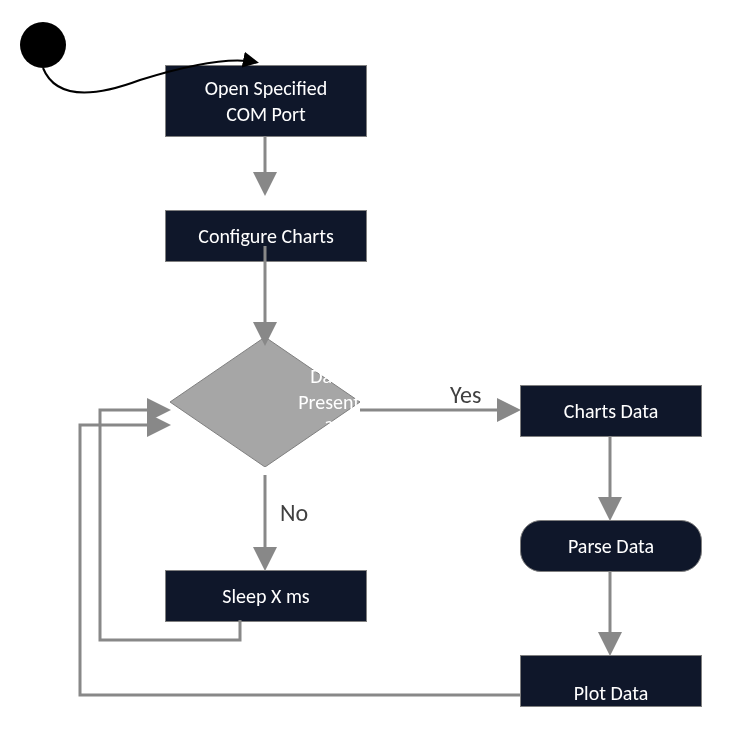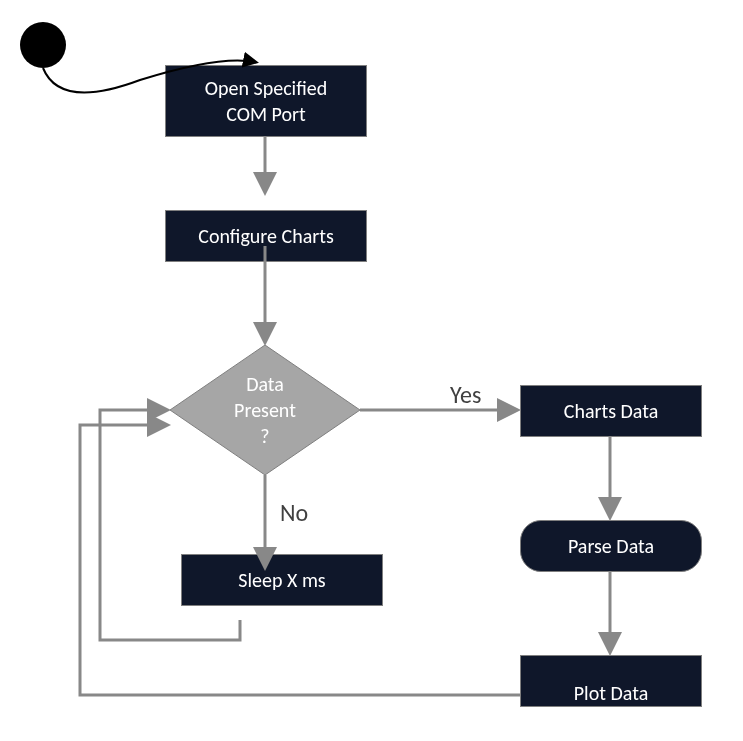--- a/index.html
+++ b/index.html
@@ -71,21 +71,21 @@
 <div class="start-circle" style="left: 20px; top: 22px;"></div>
 
 <div class="box" style="left: 165px; top: 65px; width: 200px; height: 70px;">
   <span>Open Specified<br>COM Port</span>
 </div>
 
 <div class="box" style="left: 165px; top: 195px; width: 200px; height: 50px; margin-top: 15px;">
   <span>Configure Charts</span>
 </div>
 
-<div class="diamond" style="left: 170px; top: 345px;">
+<div class="diamond" style="left: 170px; top: 337px; justify-content: flex-end;">
   <svg class="diamond-shape" viewBox="0 0 190 130">
     <polygon points="95,0 190,65 95,130 0,65" fill="#a6a6a6" stroke="#7f7f7f" stroke-width="1"></polygon>
   </svg>
   <span class="diamond-text">Data<br>Present<br>?</span>
 </div>
 
 <div class="label" style="left: 450px; top: 380px;">
   <span>Yes</span>
 </div>
 
@@ -98,21 +98,21 @@
 </div>
 
 <div class="box" style="left: 520px; top: 520px; width: 180px; height: 50px; border-radius: 21px;">
   <span>Parse Data</span>
 </div>
 
 <div class="box" style="left: 520px; top: 655px; width: 180px; height: 50px; align-items: flex-end;">
   <span>Plot Data</span>
 </div>
 
-<div class="box" style="left: 165px; top: 554px; width: 200px; height: 50px; margin-left: 16px;">
+<div class="box" style="left: 165px; top: 570px; width: 200px; height: 50px;">
   <span>Sleep X ms</span>
 </div>
 
 <svg class="connectors">
   <defs>
     <marker id="arrowhead" markerWidth="8" markerHeight="8" refX="6" refY="4" orient="auto">
       <polygon points="0 0, 8 4, 0 8" fill="#888888"></polygon>
     </marker>
     <marker id="arrowhead-black" markerWidth="8" markerHeight="8" refX="6" refY="4" orient="auto">
       <polygon points="0 0, 8 4, 0 8" fill="#000000"></polygon>

